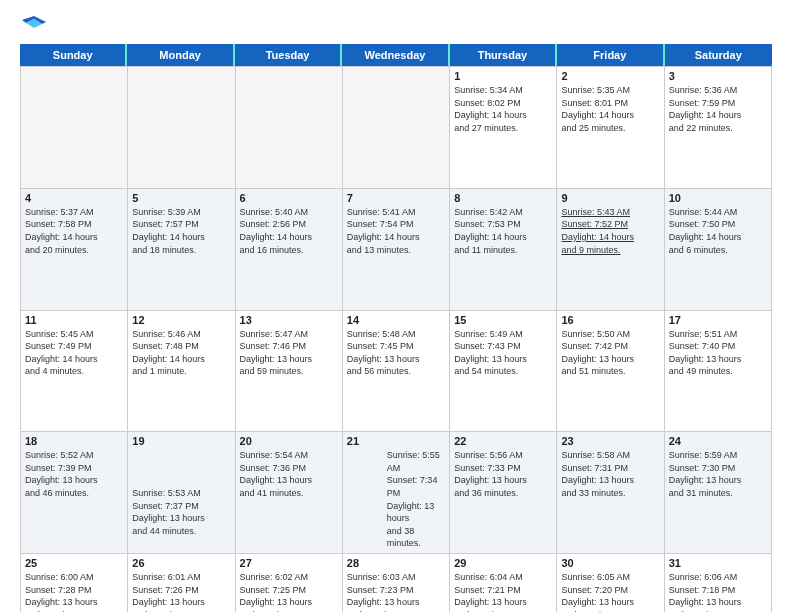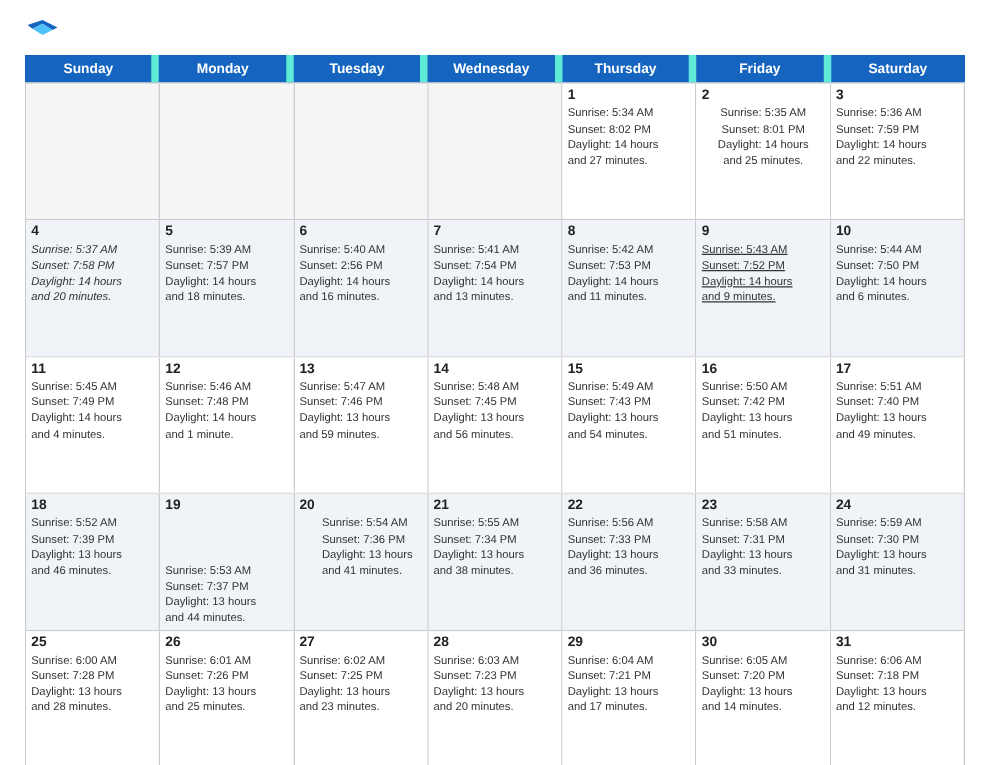--- a/index.html
+++ b/index.html
@@ -70,21 +70,21 @@
       display: grid;
       grid-template-columns: repeat(7, 1fr);
       background: #1565c0;
     }
     .cal-header-cell {
       color: #fff;
       font-size: 11px;
       font-weight: bold;
       padding: 5px 4px;
       text-align: center;
-      border-right: 6px solid #5eead4;
+      border-right: 2px solid #5eead4;
     }
     .cal-header-cell:last-child { border-right: none; }
     .cal-body {
       display: grid;
       grid-template-rows: repeat(5, 1fr);
       flex: 1;
       border-left: 1px solid #ccc;
       border-top: 1px solid #ccc;
     }
     .cal-row {
@@ -159,37 +159,37 @@
           <div class="cal-cell empty"></div>
           <div class="cal-cell">
             <span class="day-number">1</span>
             <div class="cell-info" style="white-space: pre-line;">Sunrise: 5:34 AM
 Sunset: 8:02 PM
 Daylight: 14 hours
 and 27 minutes.</div>
           </div>
           <div class="cal-cell">
             <span class="day-number">2</span>
-            <div class="cell-info" style="white-space: pre-line; text-align: center;">Sunrise: 5:35 AM
+            <div class="cell-info" style="white-space: pre-line;">Sunrise: 5:35 AM
 Sunset: 8:01 PM
 Daylight: 14 hours
 and 25 minutes.</div>
           </div>
           <div class="cal-cell">
             <span class="day-number">3</span>
             <div class="cell-info" style="white-space: pre-line;">Sunrise: 5:36 AM
 Sunset: 7:59 PM
 Daylight: 14 hours
 and 22 minutes.</div>
           </div>
         </div>
         <div class="cal-row">
           <div class="cal-cell alt-row">
             <span class="day-number">4</span>
-            <div class="cell-info" style="white-space: pre-line; font-style: italic;">Sunrise: 5:37 AM
+            <div class="cell-info" style="white-space: pre-line;">Sunrise: 5:37 AM
 Sunset: 7:58 PM
 Daylight: 14 hours
 and 20 minutes.</div>
           </div>
           <div class="cal-cell alt-row">
             <span class="day-number">5</span>
             <div class="cell-info" style="white-space: pre-line;">Sunrise: 5:39 AM
 Sunset: 7:57 PM
 Daylight: 14 hours
 and 18 minutes.</div>
@@ -291,28 +291,28 @@
           </div>
           <div class="cal-cell alt-row">
             <span class="day-number">19</span>
             <div class="cell-info" style="white-space: pre-line; margin-top: 40px;">Sunrise: 5:53 AM
 Sunset: 7:37 PM
 Daylight: 13 hours
 and 44 minutes.</div>
           </div>
           <div class="cal-cell alt-row">
             <span class="day-number">20</span>
-            <div class="cell-info" style="white-space: pre-line; margin-left: 18px;">Sunrise: 5:54 AM
+            <div class="cell-info" style="white-space: pre-line;">Sunrise: 5:54 AM
 Sunset: 7:36 PM
 Daylight: 13 hours
 and 41 minutes.</div>
           </div>
           <div class="cal-cell alt-row">
             <span class="day-number">21</span>
-            <div class="cell-info" style="white-space: pre-line;">Sunrise: 5:55 AM
+            <div class="cell-info" style="white-space: pre-line; margin-left: 40px;">Sunrise: 5:55 AM
 Sunset: 7:34 PM
 Daylight: 13 hours
 and 38 minutes.</div>
           </div>
           <div class="cal-cell alt-row">
             <span class="day-number">22</span>
             <div class="cell-info" style="white-space: pre-line;">Sunrise: 5:56 AM
 Sunset: 7:33 PM
 Daylight: 13 hours
 and 36 minutes.</div>

